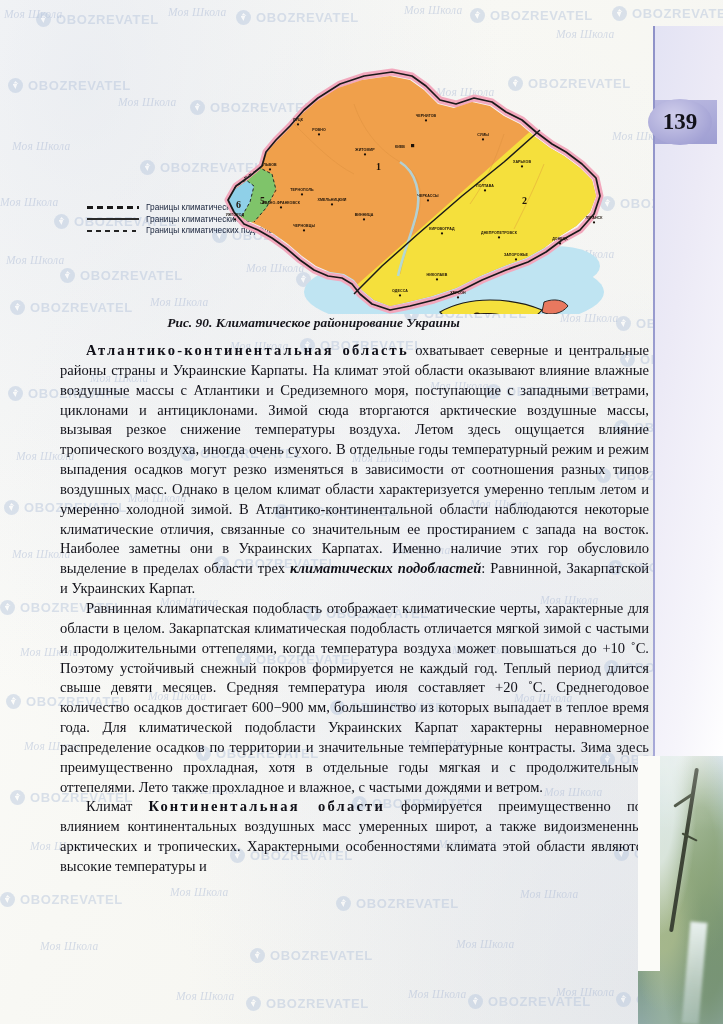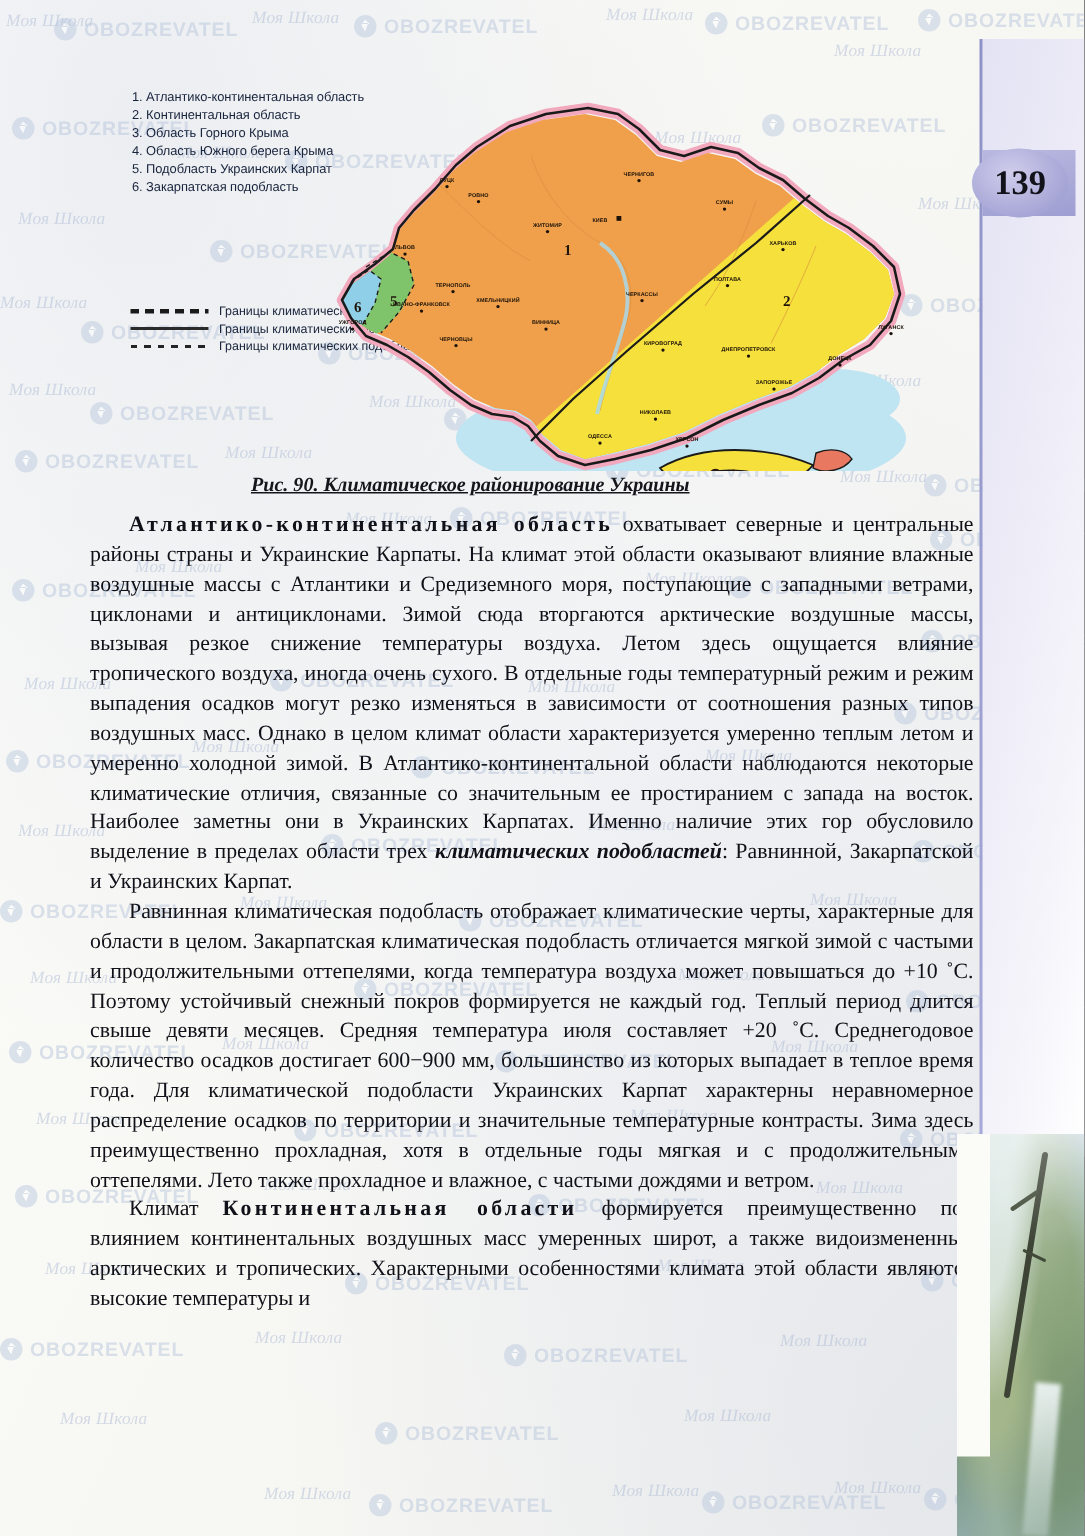--- a/index.html
+++ b/index.html
@@ -193,21 +193,20 @@
   
   #caption {
     position: absolute;
     left: 0; right: 96px;
     top: 315px;
     text-align: center;
     font-style: italic;
     font-weight: 700;
     font-size: 13.4px;
     color: #15151b;
-    text-decoration: underline;
   }
 
   
   #body-text {
     position: absolute;
     left: 60px;
     top: 341px;
     width: 589px;
     font-size: 14.55px;
     line-height: 19.85px;
@@ -603,28 +602,20 @@
       </div>
     </div>
 
   <div id="margin-band"></div>
   <div id="margin-rule"></div>
   <div id="pagenum-block"></div>
   <div id="pagenum-oval"></div>
   <div id="pagenum">139</div>
 
 
-  <div id="legend-list">
-    <div>1. Атлантико-континентальная область</div>
-    <div>2. Континентальная область</div>
-    <div>3. Область Горного Крыма</div>
-    <div>4. Область Южного берега Крыма</div>
-    <div>5. Подобласть Украинских Карпат</div>
-    <div>6. Закарпатская подобласть</div>
-  </div>
 
   <div id="legend-lines">
     <div class="row">
       <span class="sample">
           <span class="ln-dots" style="display:block"></span>
         </span>
       <span>Границы климатических поясов</span>
     </div>
     <div class="row">
       <span class="sample">

